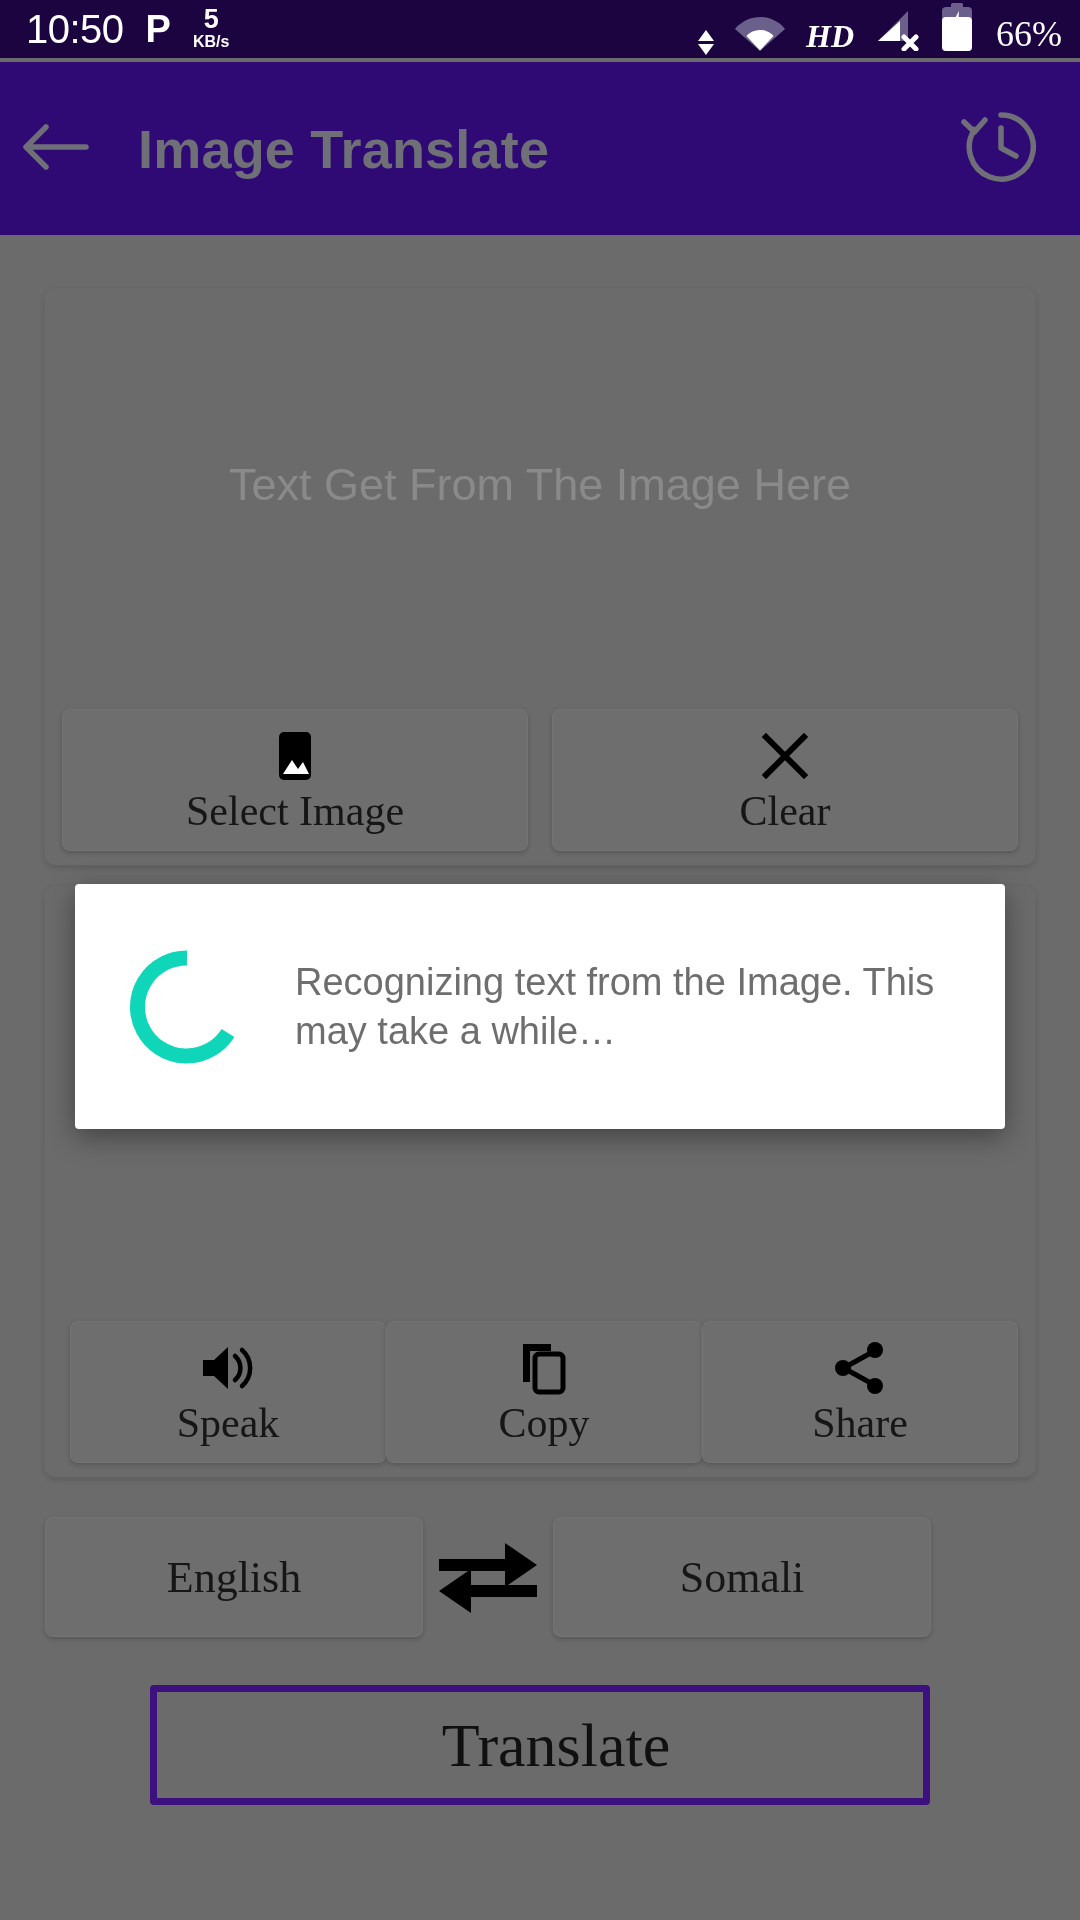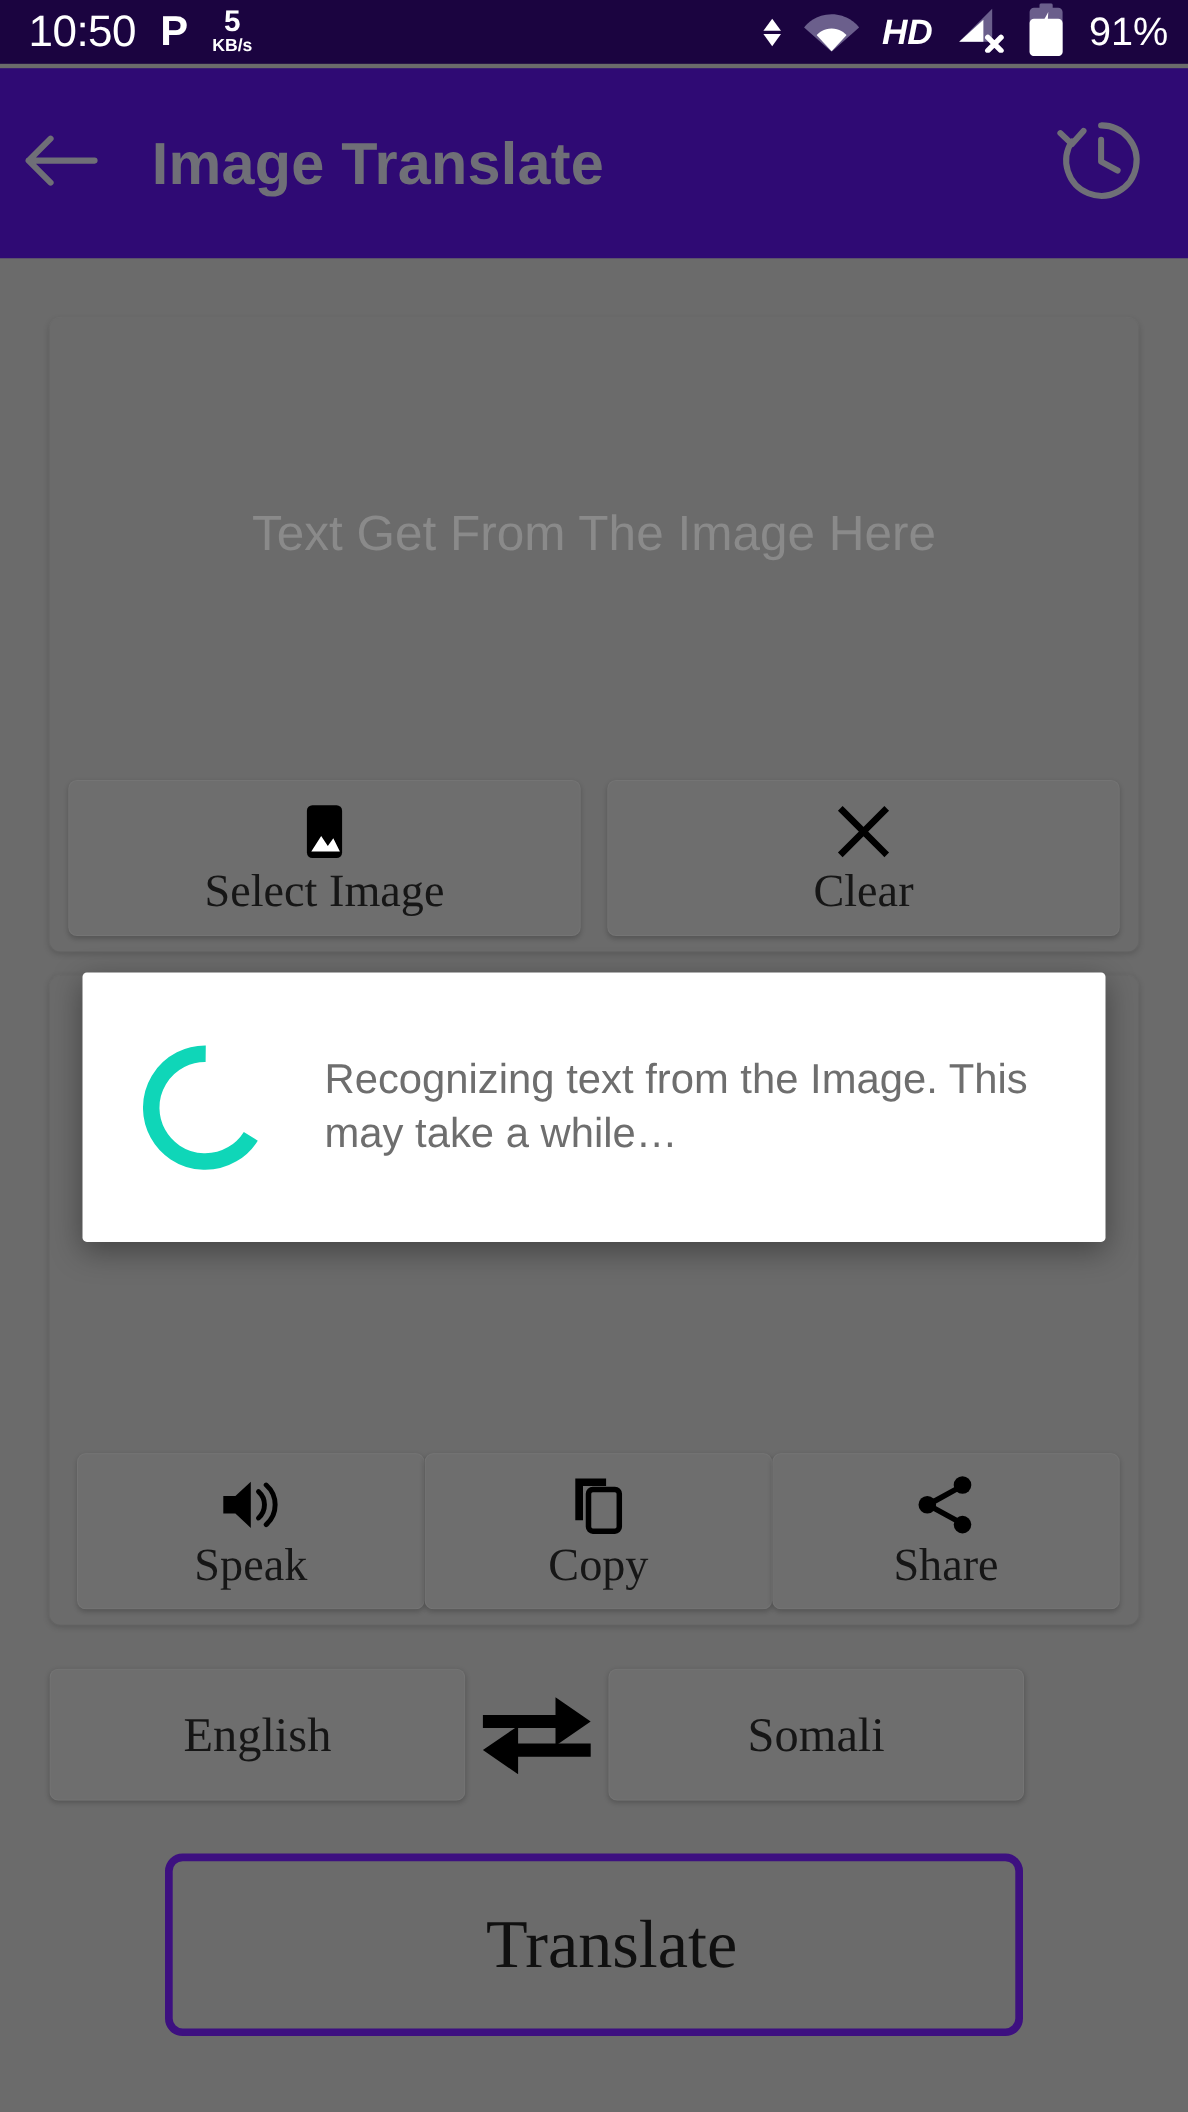--- a/index.html
+++ b/index.html
@@ -25,21 +25,21 @@
     font-family:"Liberation Sans", sans-serif;
   }
   .p-glyph{
     font-size:38px; font-weight:700; line-height:1;
     position:relative; top:-3px;
   }
   .net-speed{ display:flex; flex-direction:column; align-items:center; line-height:1; position:relative; top:-1px;}
   .net-speed .num{ font-size:27px; font-weight:700; }
   .net-speed .unit{ font-size:16px; font-weight:700; margin-top:1px; }
   #status-spacer{ flex:1 1 auto; }
-  #status-right{ display:flex; align-items:center; gap:20px; }
+  #status-right{ display:flex; align-items:flex-end; gap:20px;font-family:Liberation Serif, serif; }
   .updown{ display:flex; flex-direction:column; align-items:center; gap:3px; }
   .tri-up{ width:0;height:0;border-left:8px solid transparent;border-right:8px solid transparent;border-bottom:11px solid #fff;}
   .tri-dn{ width:0;height:0;border-left:8px solid transparent;border-right:8px solid transparent;border-top:11px solid #fff;}
   .hd-txt{ font-size:32px; font-weight:700; font-style:italic; letter-spacing:0px; }
   .batt-pct{ font-size:36px; font-weight:400; margin-left:2px;}
 
   
   #app-bar{
     position:absolute; left:0; top:62px; width:1080px; height:173px;
     background:#2f0a74;
@@ -120,22 +120,22 @@
     border:1px solid rgba(255,255,255,.045);
     box-shadow:0 2px 5px rgba(0,0,0,.2);
     display:flex; align-items:center; justify-content:center;
     font-family:"Liberation Serif", serif;
     font-size:44px; color:#161616;
   }
   #swap-btn{ width:130px; height:100px; display:flex; align-items:center; justify-content:center; }
 
   
   #translate-btn{
-    position:absolute; left:150px; top:1450px; width:780px; height:166px;
-    border:7px solid #3d1080; border-radius:16px;
+    position:absolute; left:150px; top:1450px; width:780px; height:120px;
+    border:7px solid #3d1080; border-radius:4px;
     display:flex; align-items:center; justify-content:center;
     font-family:"Liberation Serif", serif;
     font-size:62px; color:#101010;
     background:transparent;
     padding-left:32px;
   }
 
   
   #scrim{ position:absolute; left:0; top:12px; width:1080px; height:1920px; background:transparent; }
   #progress-dialog{
@@ -186,21 +186,21 @@
     </span>
     <span>
       <svg width="34" height="48" viewBox="0 0 34 48">
         <rect x="11" y="0" width="12" height="5" rx="1.5" fill="#6b5f8c"></rect>
         <rect x="2" y="4" width="30" height="44" rx="4" fill="#6b5f8c"></rect>
         <rect x="2" y="14" width="30" height="34" rx="4" fill="#ffffff"></rect>
         <path d="M19 8 L8 28 L16 28 L14 44 L26 23 L18 23 Z" fill="#ffffff"></path>
         <path d="M19 8 L8 28 L16 28 L14 44 L26 23 L18 23 Z" fill="#6b5f8c" opacity="0"></path>
       </svg>
     </span>
-    <span class="batt-pct">91%</span>
+    <span class="batt-pct">66%</span>
   </div>
 </div>
 
 <div id="app-bar">
   <div id="back-btn">
     <span>
       <svg width="70" height="58" viewBox="0 0 70 58">
         <path d="M66 29 L6 29 M26 9 L6 29 L26 49" stroke="#6f6f77" stroke-width="5.5" fill="none" stroke-linecap="round" stroke-linejoin="round"></path>
       </svg>
     </span>

